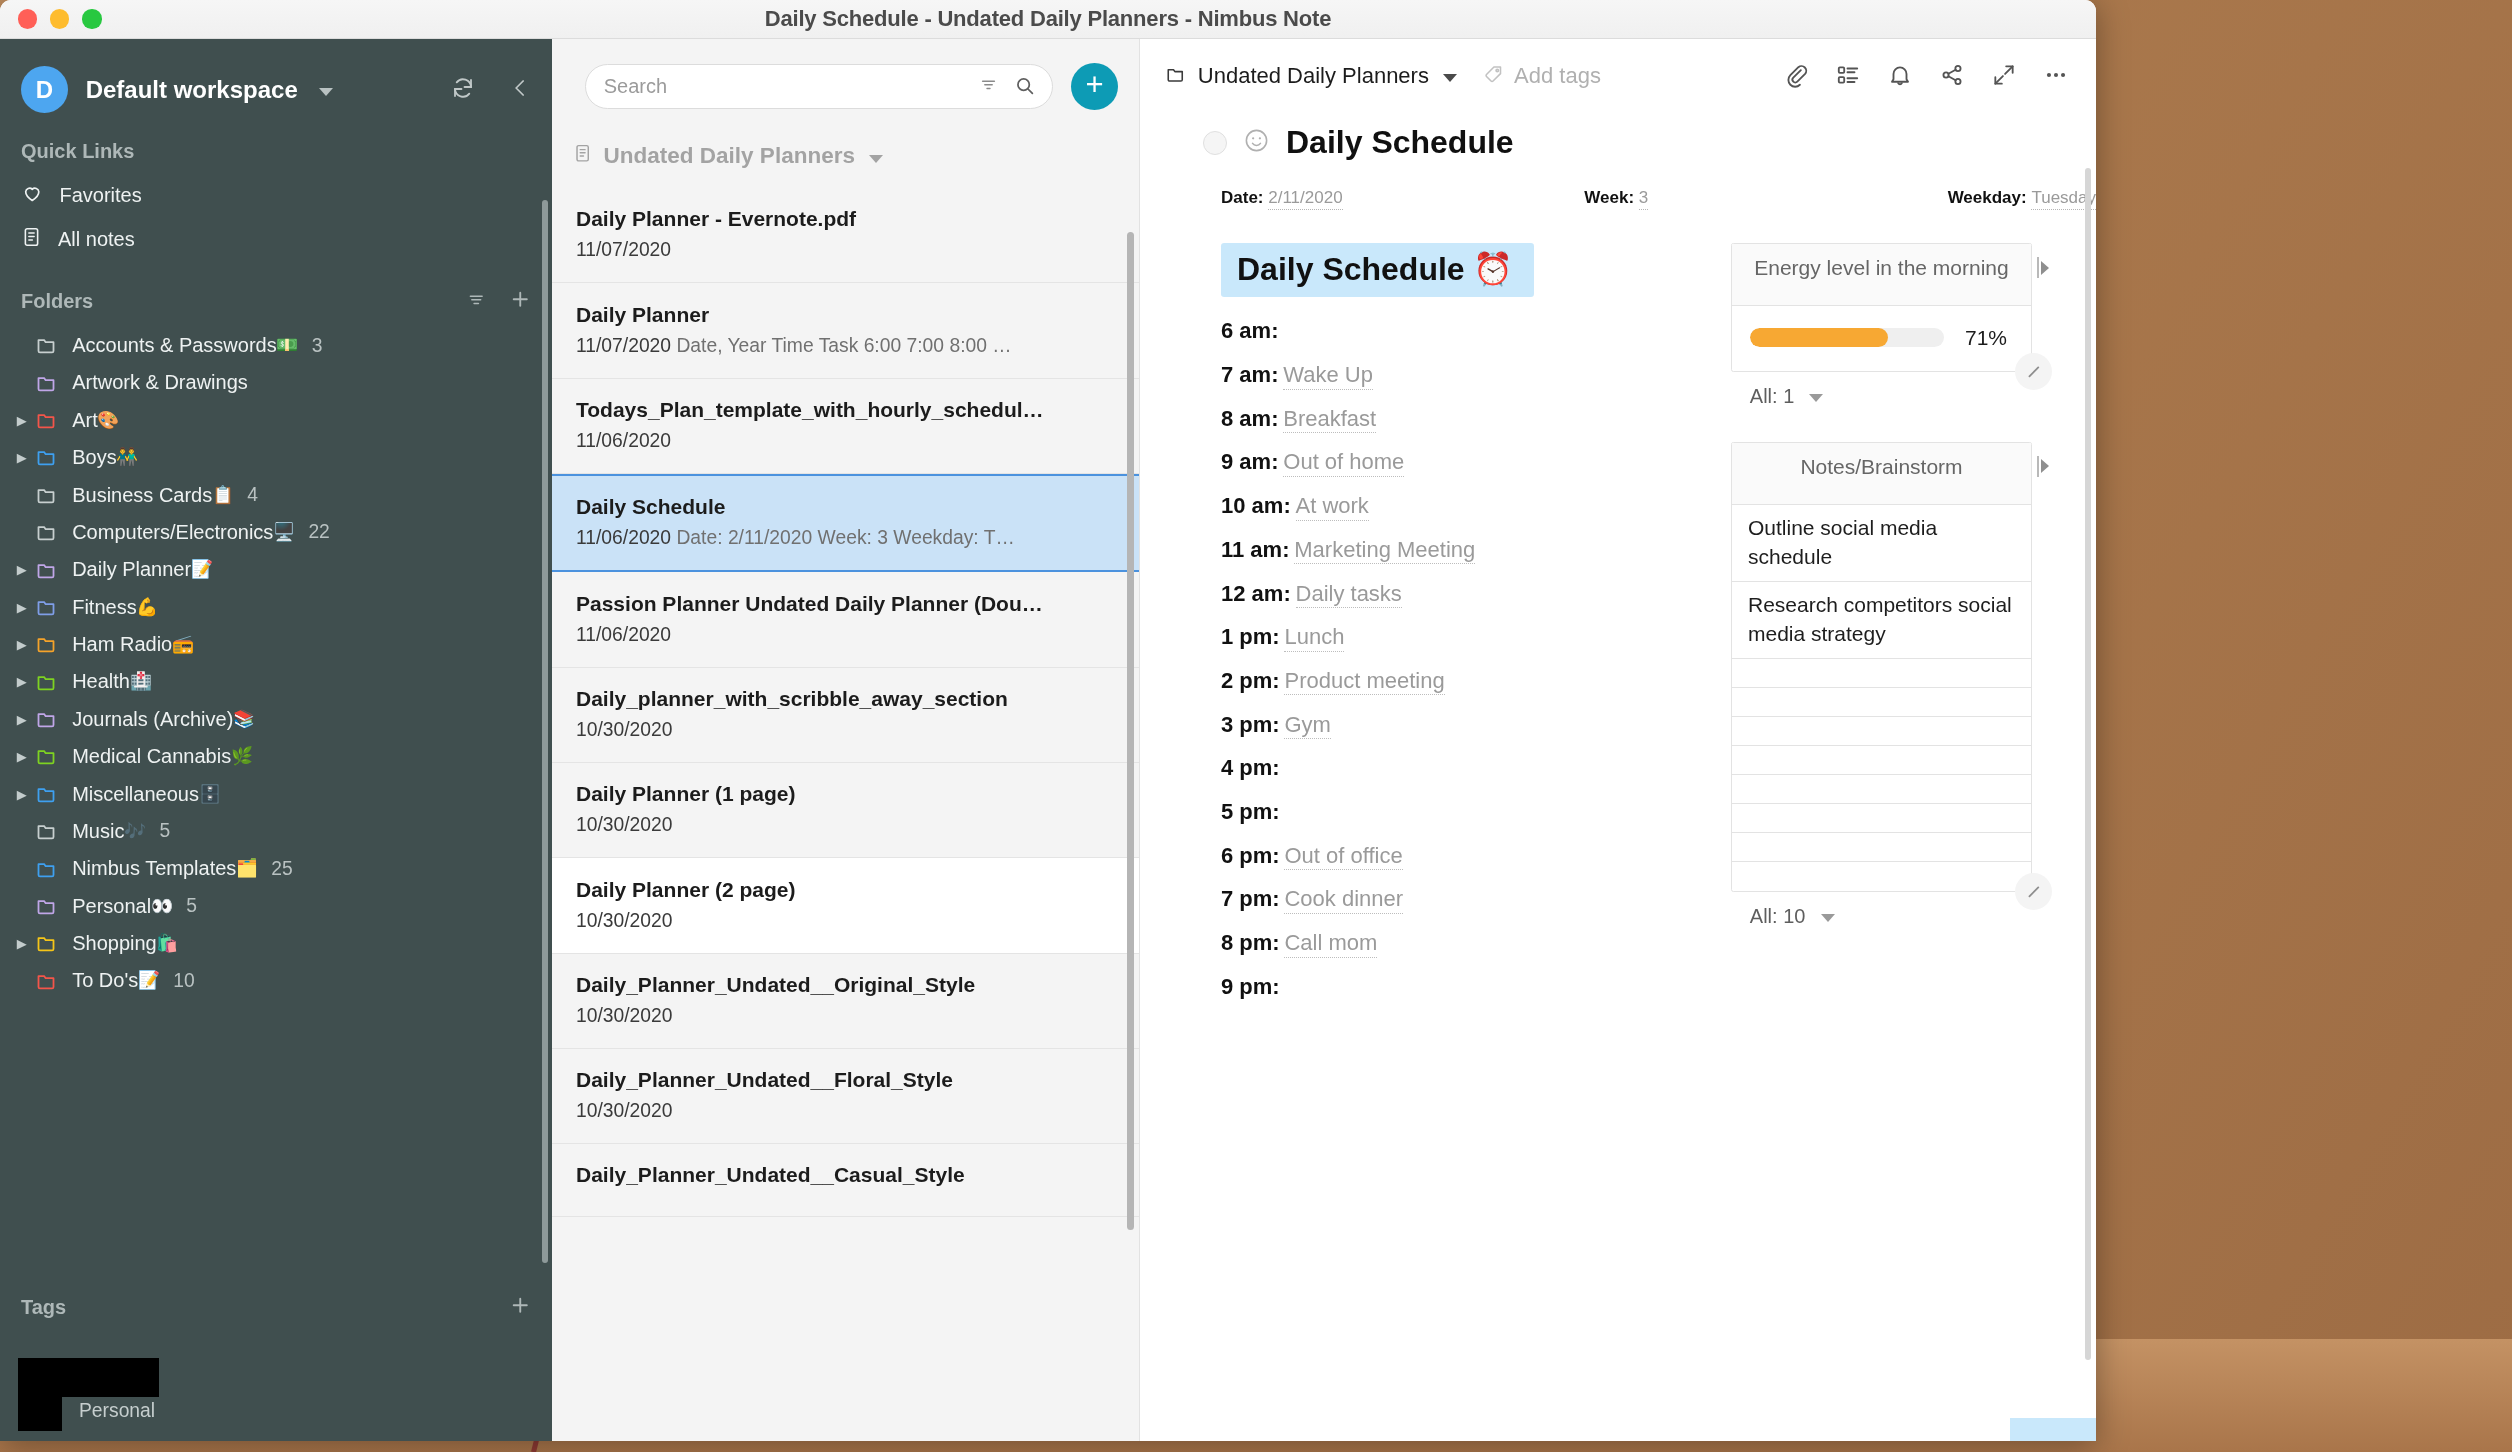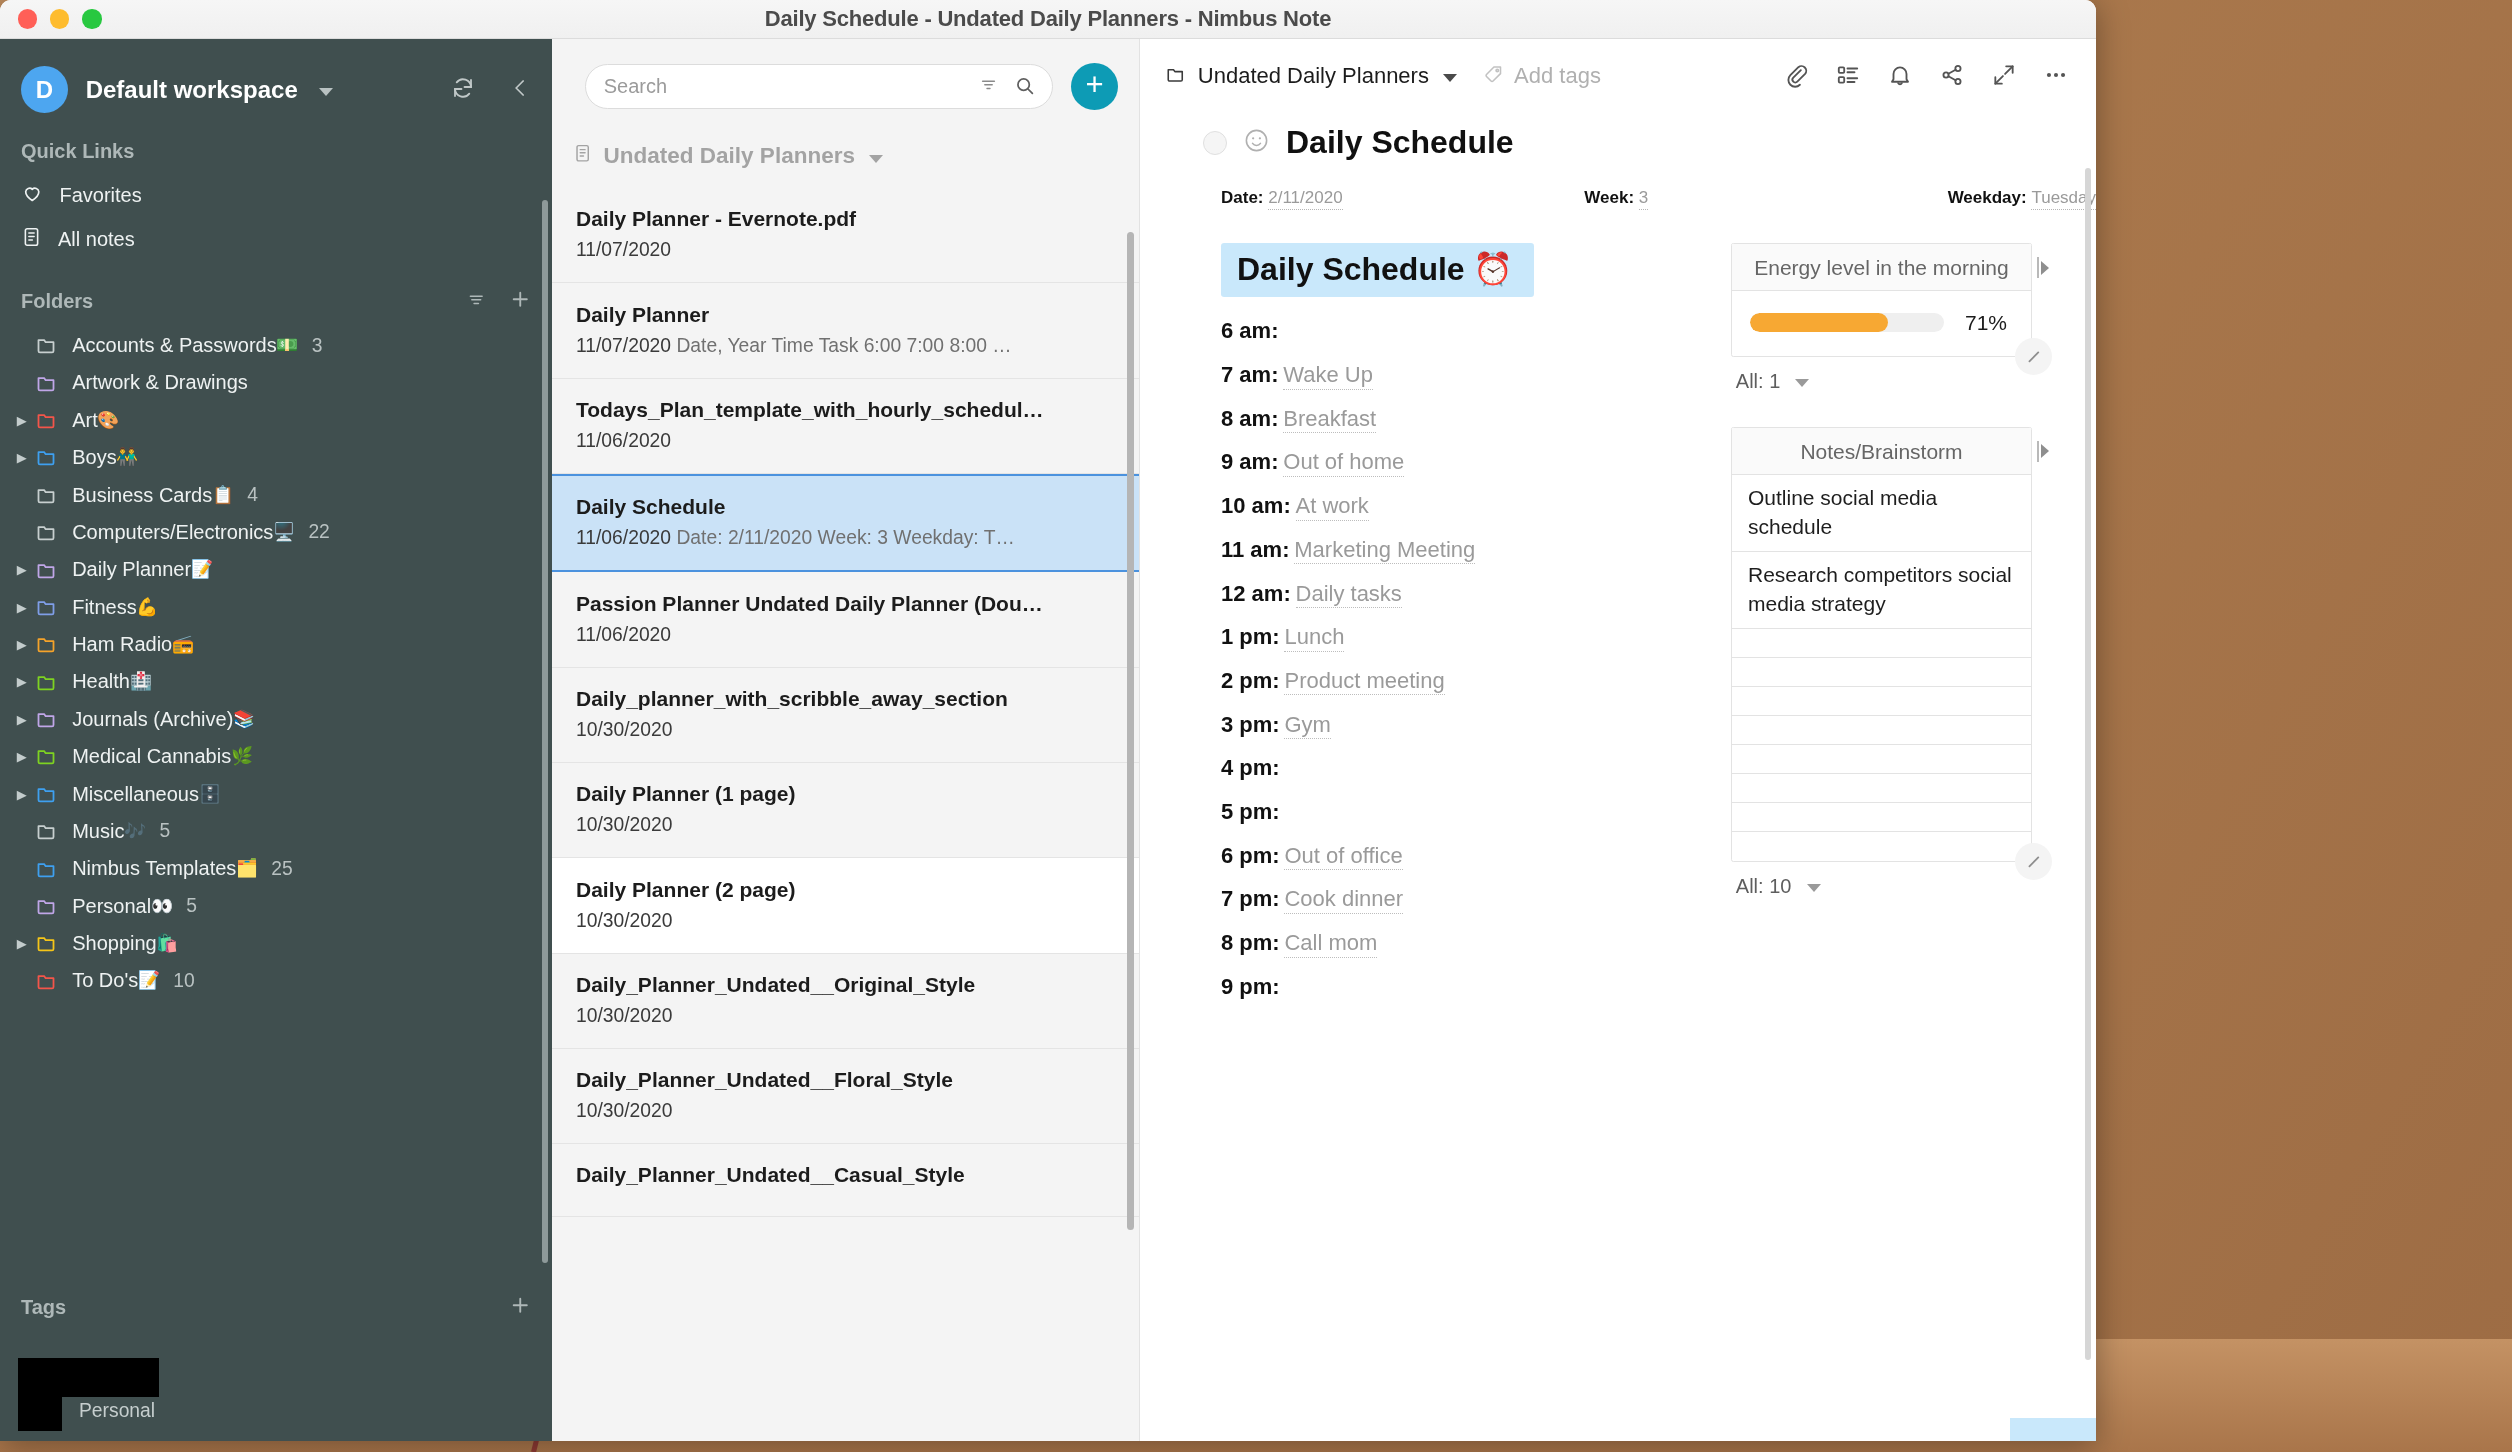--- a/index.html
+++ b/index.html
@@ -228,39 +228,39 @@
   }
   .sched-row .task {
     font-weight: 400; color: #9a9a9a;
     border-bottom: 1.6px dotted #bdbdbd; padding-bottom: 1.6px; margin-left: 4.8px;
   }
 
   .widget { border: 0.8px solid #e3e3e3; border-radius: 2.4px; position: relative; }
   .widget-head {
     background: #fafafa; border-bottom: 0.8px solid #e3e3e3;
     text-align: center; font-size: 21px; color: #666;
-    padding: 12px 0 10px 0;
+    padding: 12px 0 25px 0;
   }
   .w-handle {
     position: absolute; right: -17.7px; top: 13px;
     display: flex; align-items: center;
   }
   .w-handle .bar { width: 2.4px; height: 21px; background: #b9b9b9; }
   .w-handle .tri {
     width:0;height:0;border-top:7.2px solid transparent;border-bottom:7.2px solid transparent;
     border-left: 8.9px solid #8f8f8f; margin-left: 1.6px;
   }
   .w-resize {
     position: absolute; right: -21px; bottom: -19.3px;
     width: 37px; height: 37px; border-radius: 50%; background: #f4f4f4;
     display: flex; align-items: center; justify-content: center;
   }
   .w-foot {
     display: flex; align-items: center; gap: 12px;
-    font-size: 20px; color: #5e5e5e; padding: 13px 0 0 4.8px;
+    font-size: 20px; color: #5e5e5e; padding: 13px 0 0 4.8px; margin-left: 14px;
   }
   .w-foot .caret-down { border-top-color:#9a9a9a; margin-top:3.2px; }
 
   #energy-bar-row {
     display: flex; align-items: center; gap: 21px; padding: 19.3px 24px 21px 17.7px;
   }
   #energy-track {
     flex: 1; height: 19.3px; border-radius: 9.7px; background: #efefef; overflow: hidden;
   }
   #energy-fill { height: 100%; border-radius: 9.7px; background: #f7a833; }

